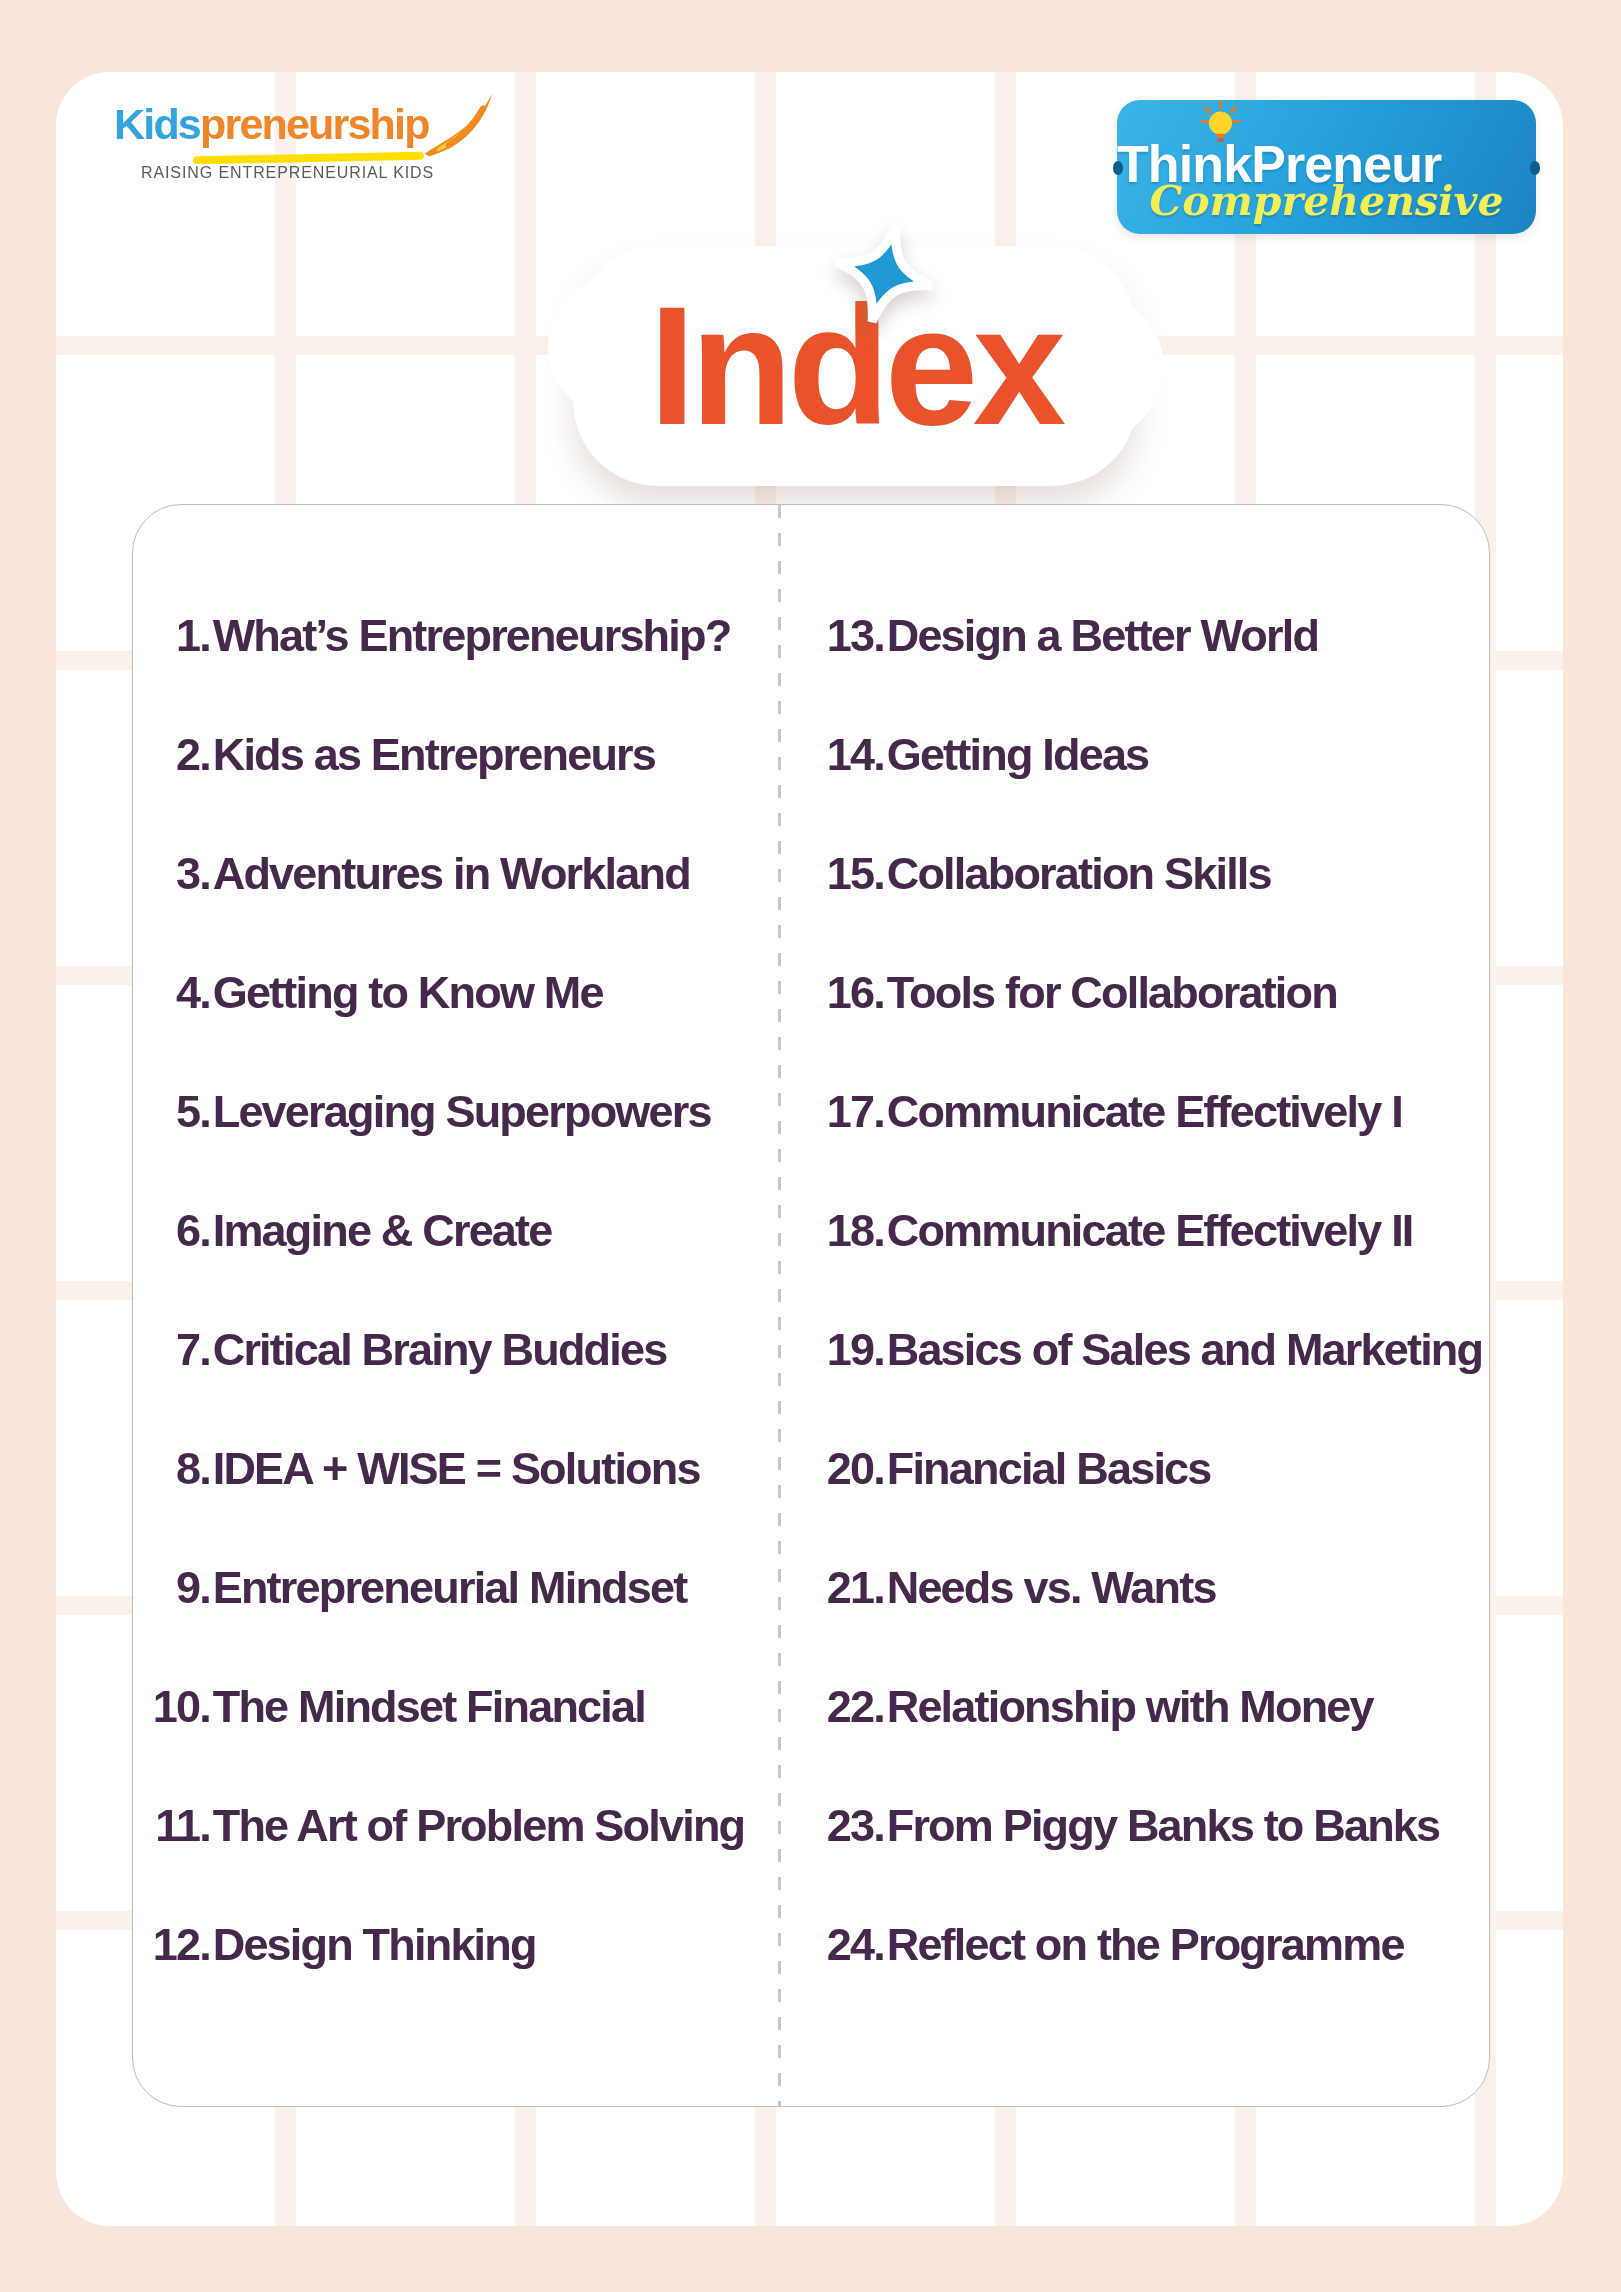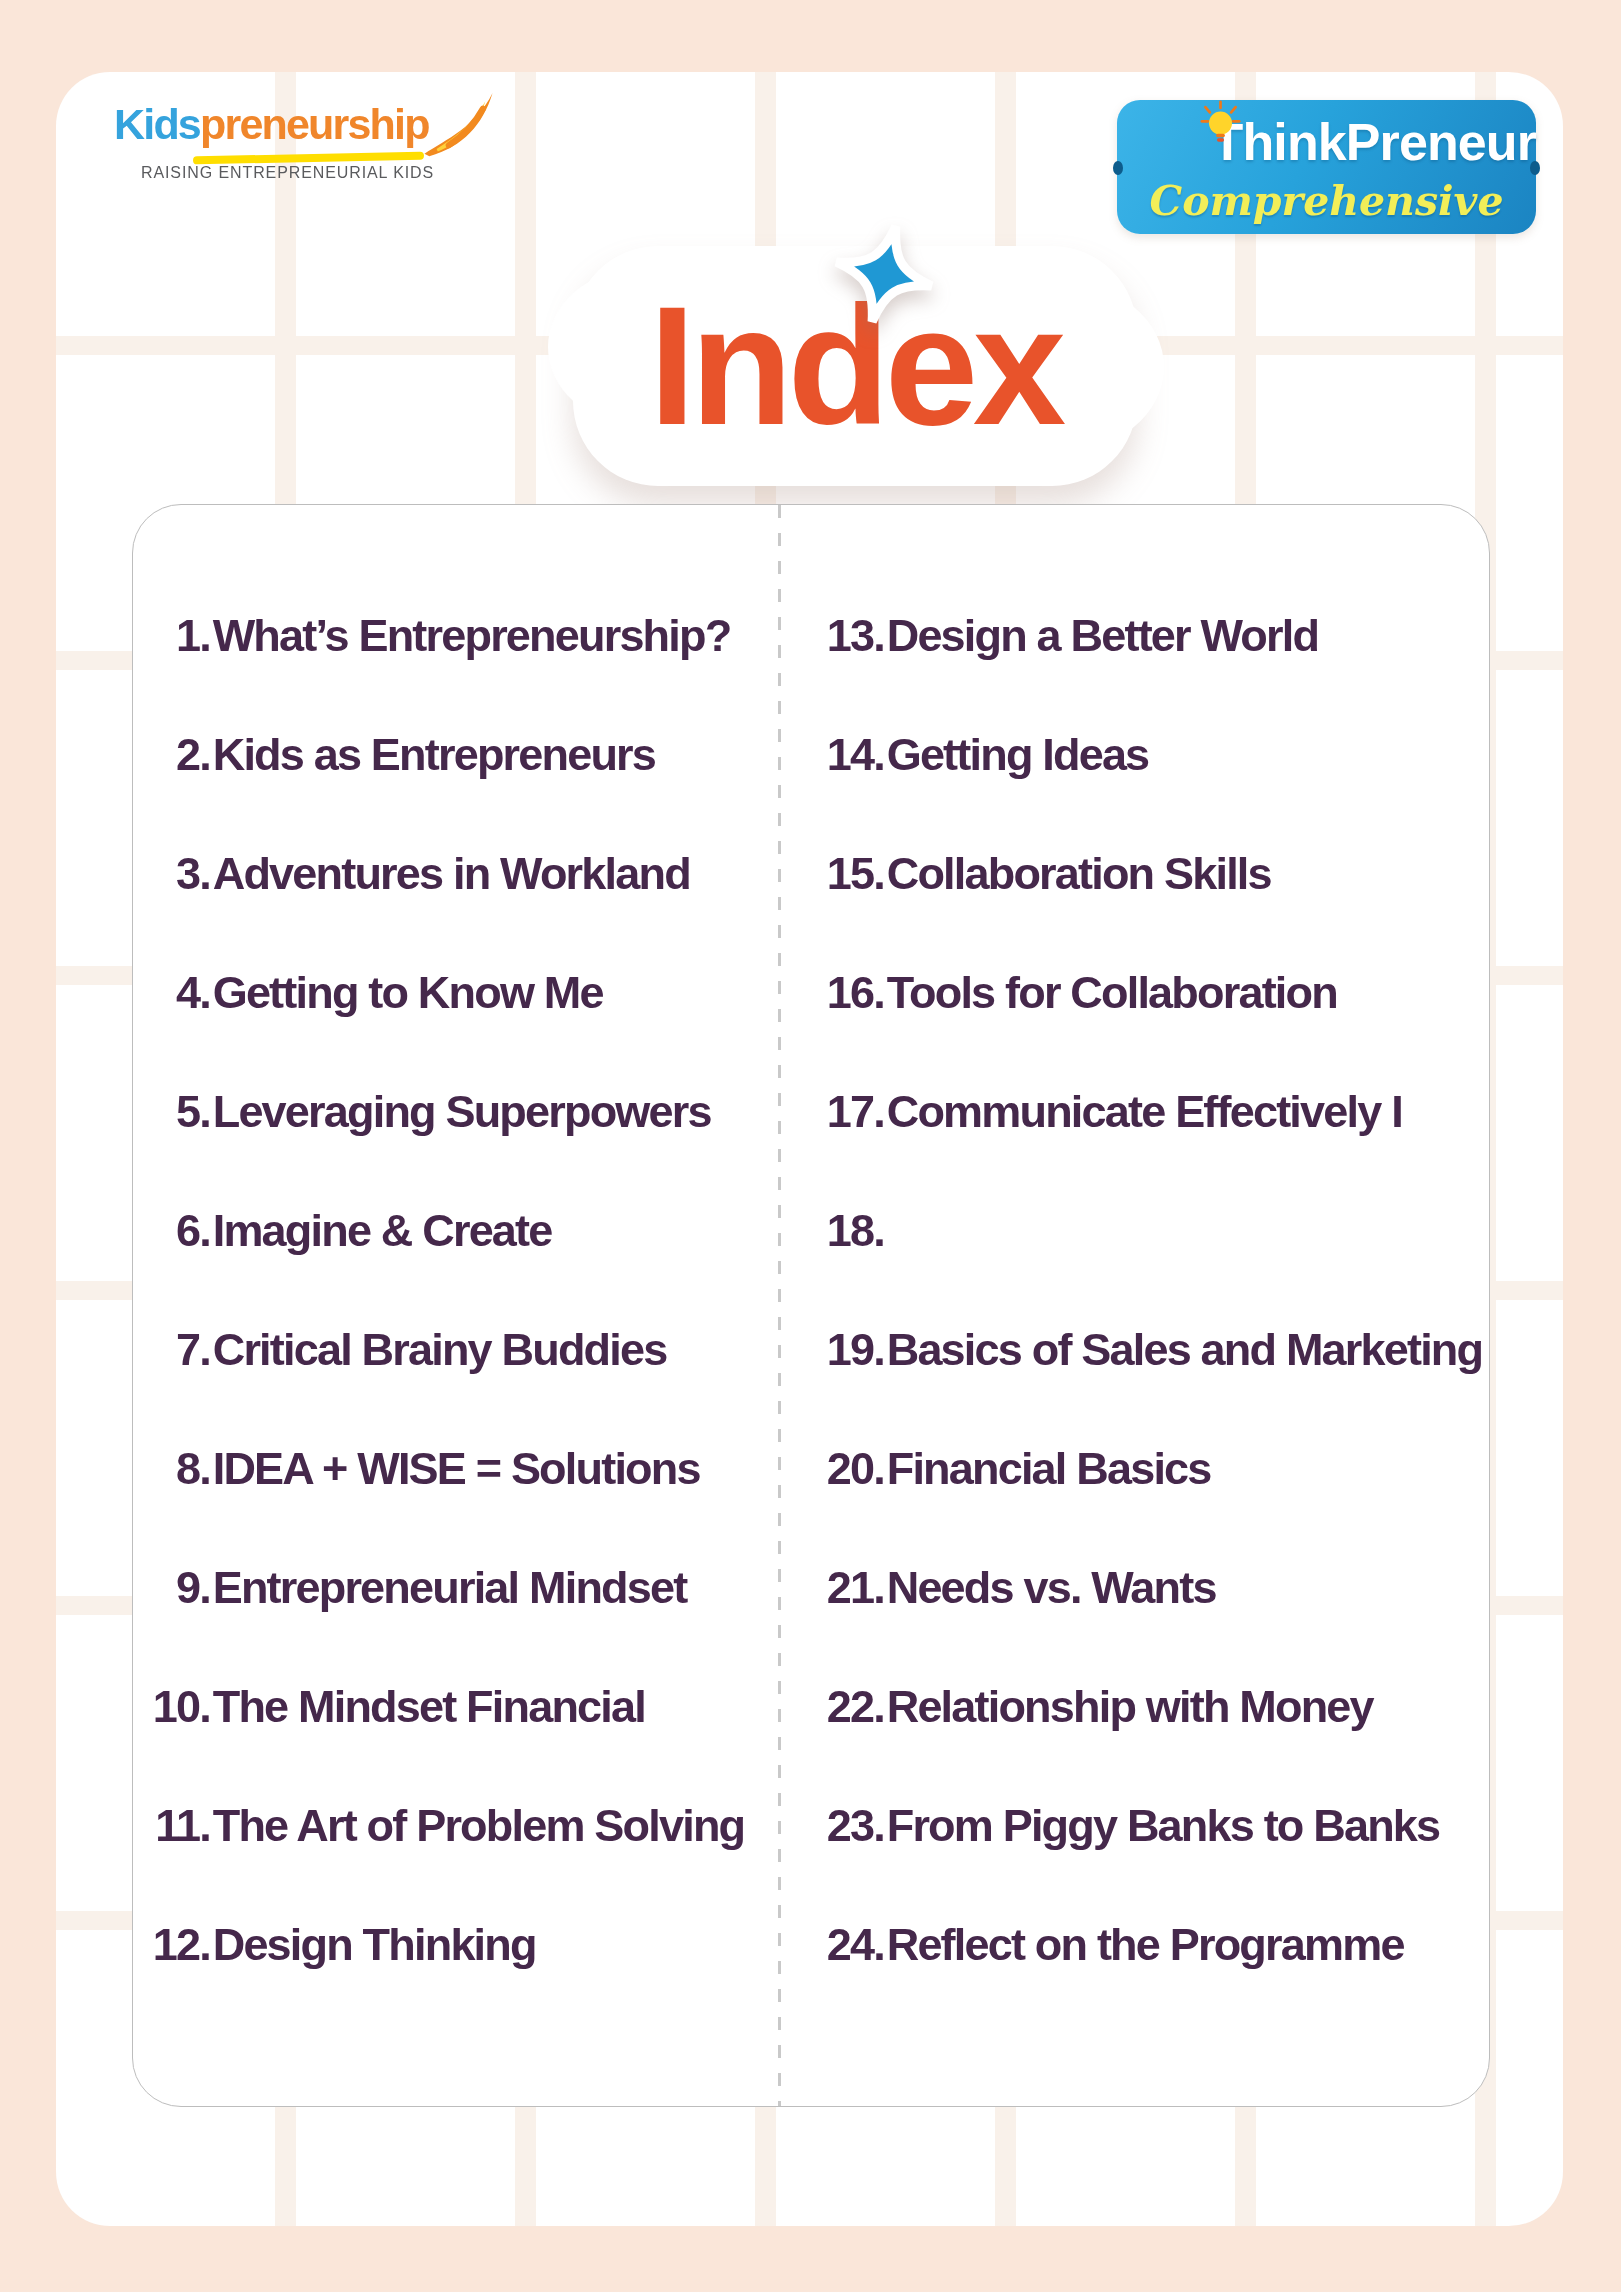--- a/index.html
+++ b/index.html
@@ -31,21 +31,21 @@
   }
   .kp-wing{position:absolute;left:308px;top:-12.5px;width:73px;height:72px;}
   
   .tp-badge{
     position:absolute;left:1117px;top:100px;width:419px;height:134px;
     border-radius:23px;
     background:linear-gradient(118deg,#3CB4E8 0%,#27A2DB 45%,#1B84C2 100%);
     box-shadow:0 3.6px 9px rgba(150,120,100,.18);
   }
   .tp-title{
-    position:absolute;left:0;top:12px;width:100%;text-align:right;
+    position:absolute;left:0;top:34px;width:100%;text-align:left;
     color:#ffffff;font-weight:bold;font-size:52px;letter-spacing:-0.9px;
     text-shadow:0 1.8px 2.7px rgba(0,60,100,.25);
   }
   .tp-sub{
     position:absolute;left:0;top:77px;width:100%;text-align:center;
     color:#F2EE58;font-size:41px;font-weight:bold;font-style:italic;
     font-family:"DejaVu Serif", serif;
     text-shadow:0 1.8px 1.8px rgba(0,60,100,.25);
   }
   .tp-bulb{position:absolute;left:81px;top:0px;width:45px;height:48px;}
@@ -211,20 +211,21 @@
       <div class="row">
         <span class="num">16.</span>
         <span class="ttl">Tools for Collaboration</span>
       </div>
       <div class="row">
         <span class="num">17.</span>
         <span class="ttl">Communicate Effectively I</span>
       </div>
       <div class="row">
         <span class="num">18.</span>
+        <span class="ttl">Communicate Effectively II</span>
       </div>
       <div class="row">
         <span class="num">19.</span>
         <span class="ttl">Basics of Sales and Marketing</span>
       </div>
       <div class="row">
         <span class="num">20.</span>
         <span class="ttl">Financial Basics</span>
       </div>
       <div class="row">

